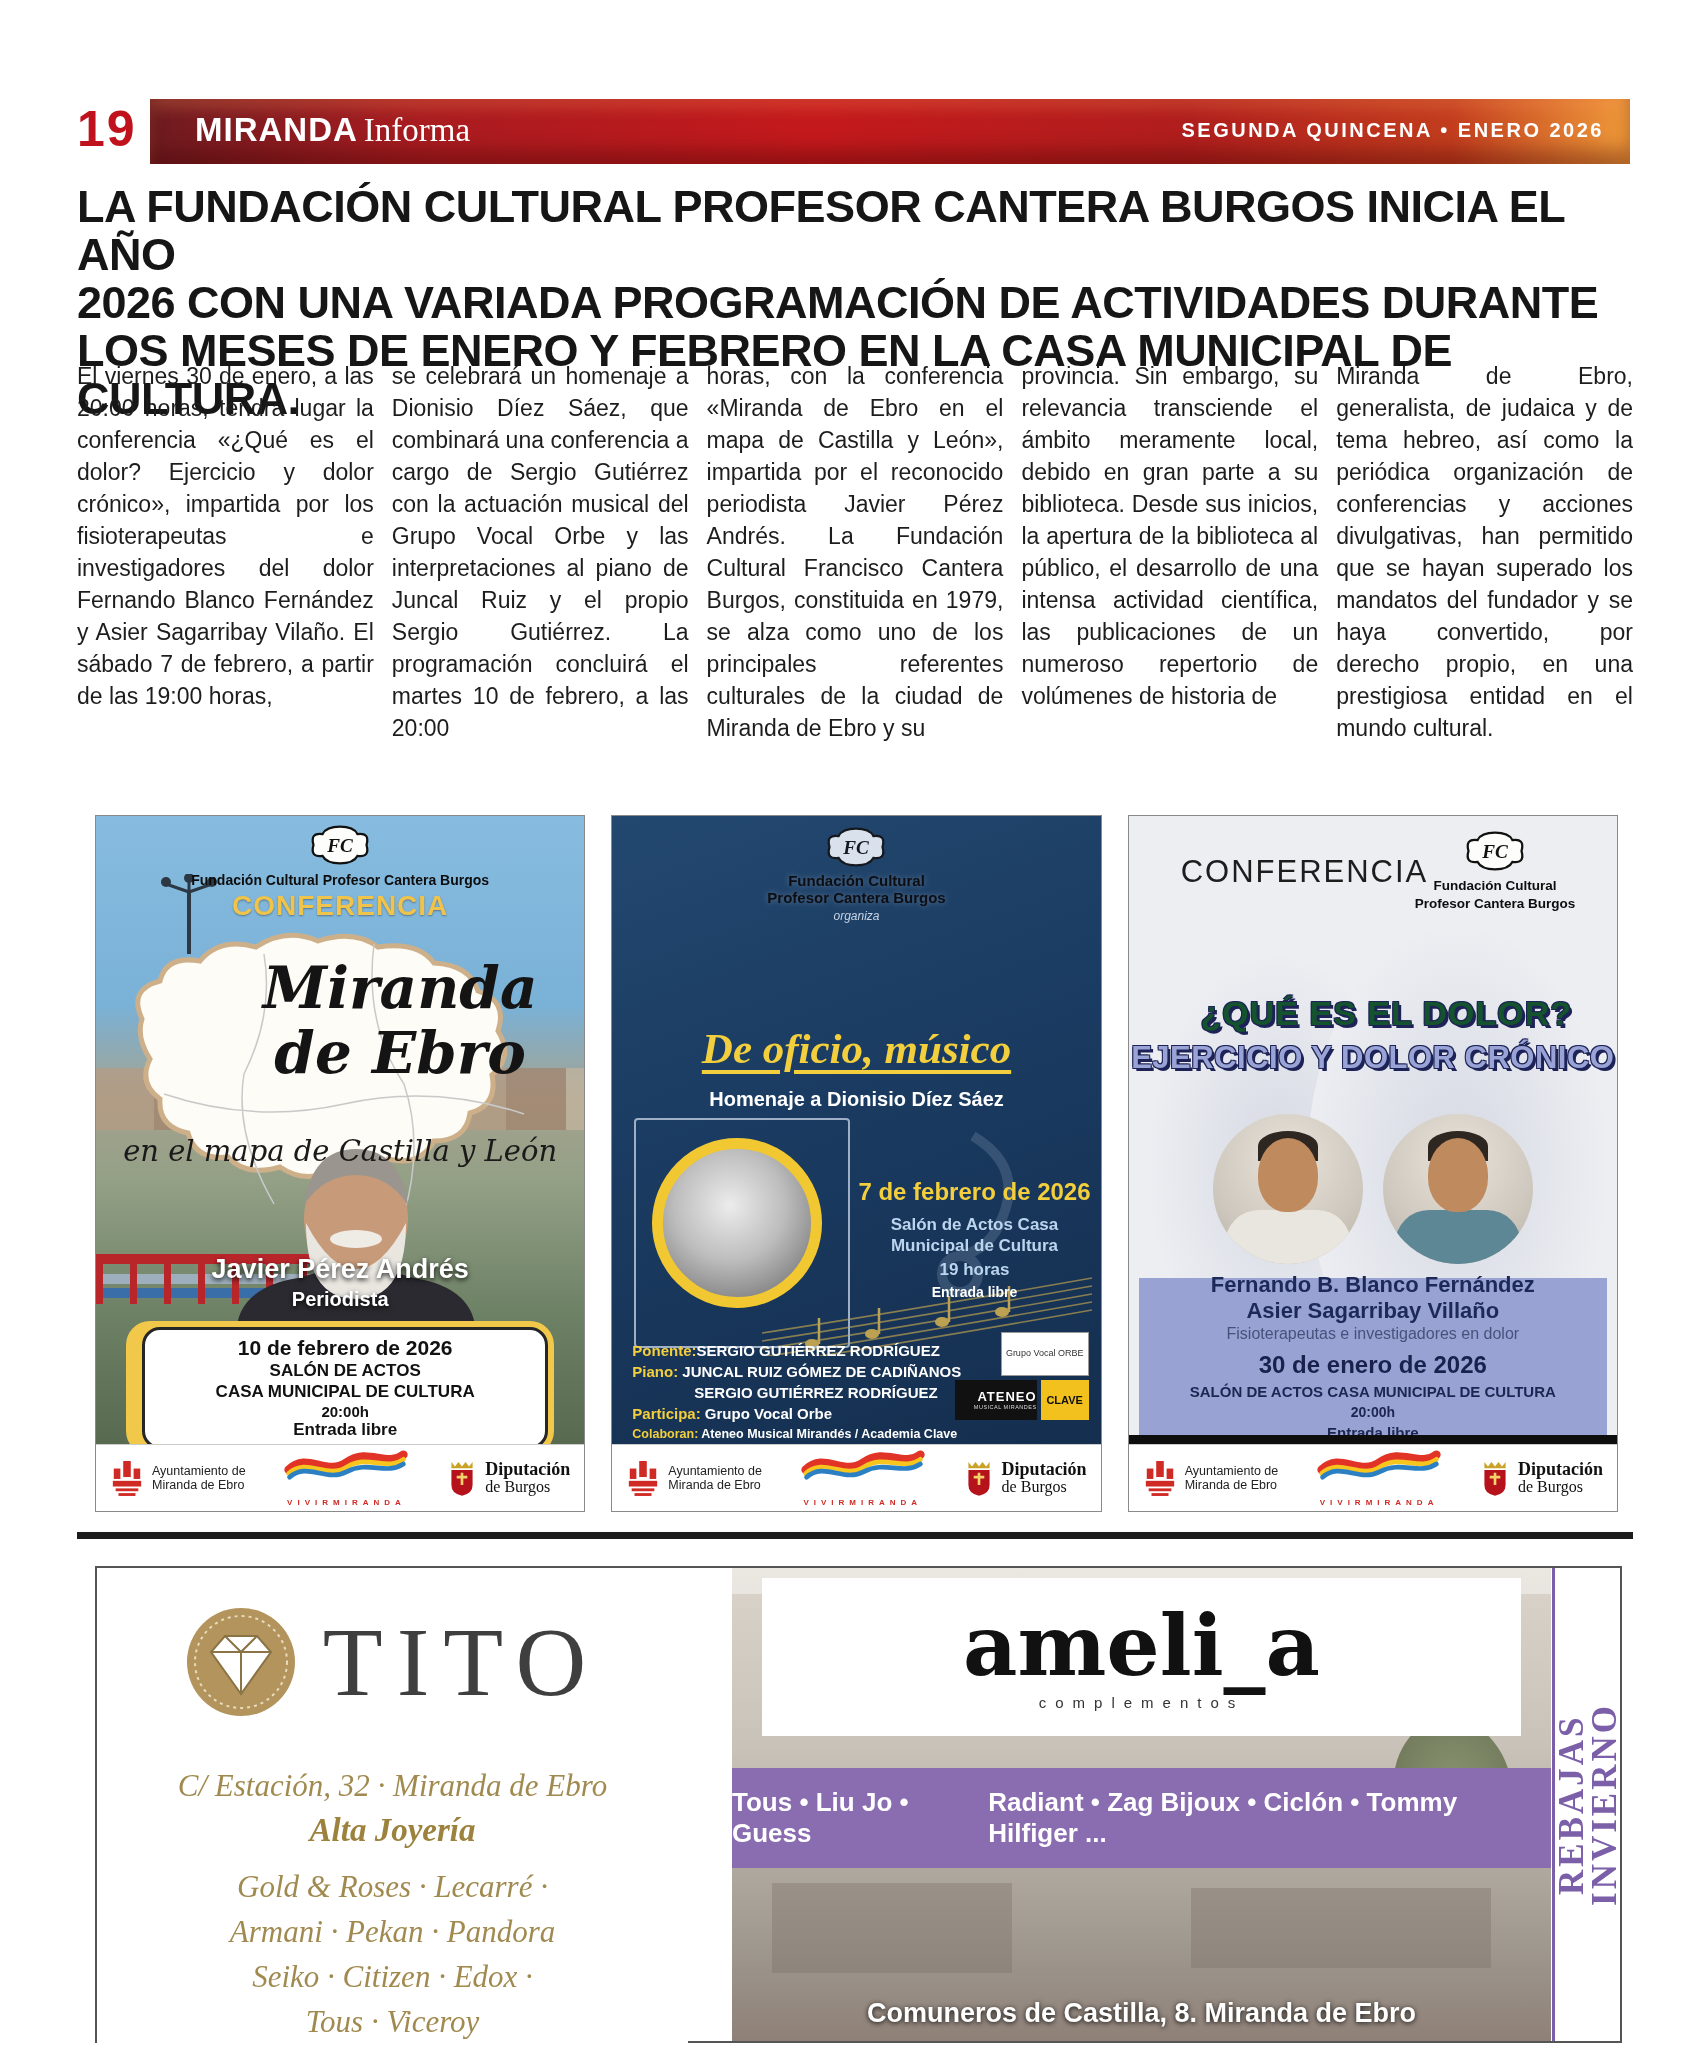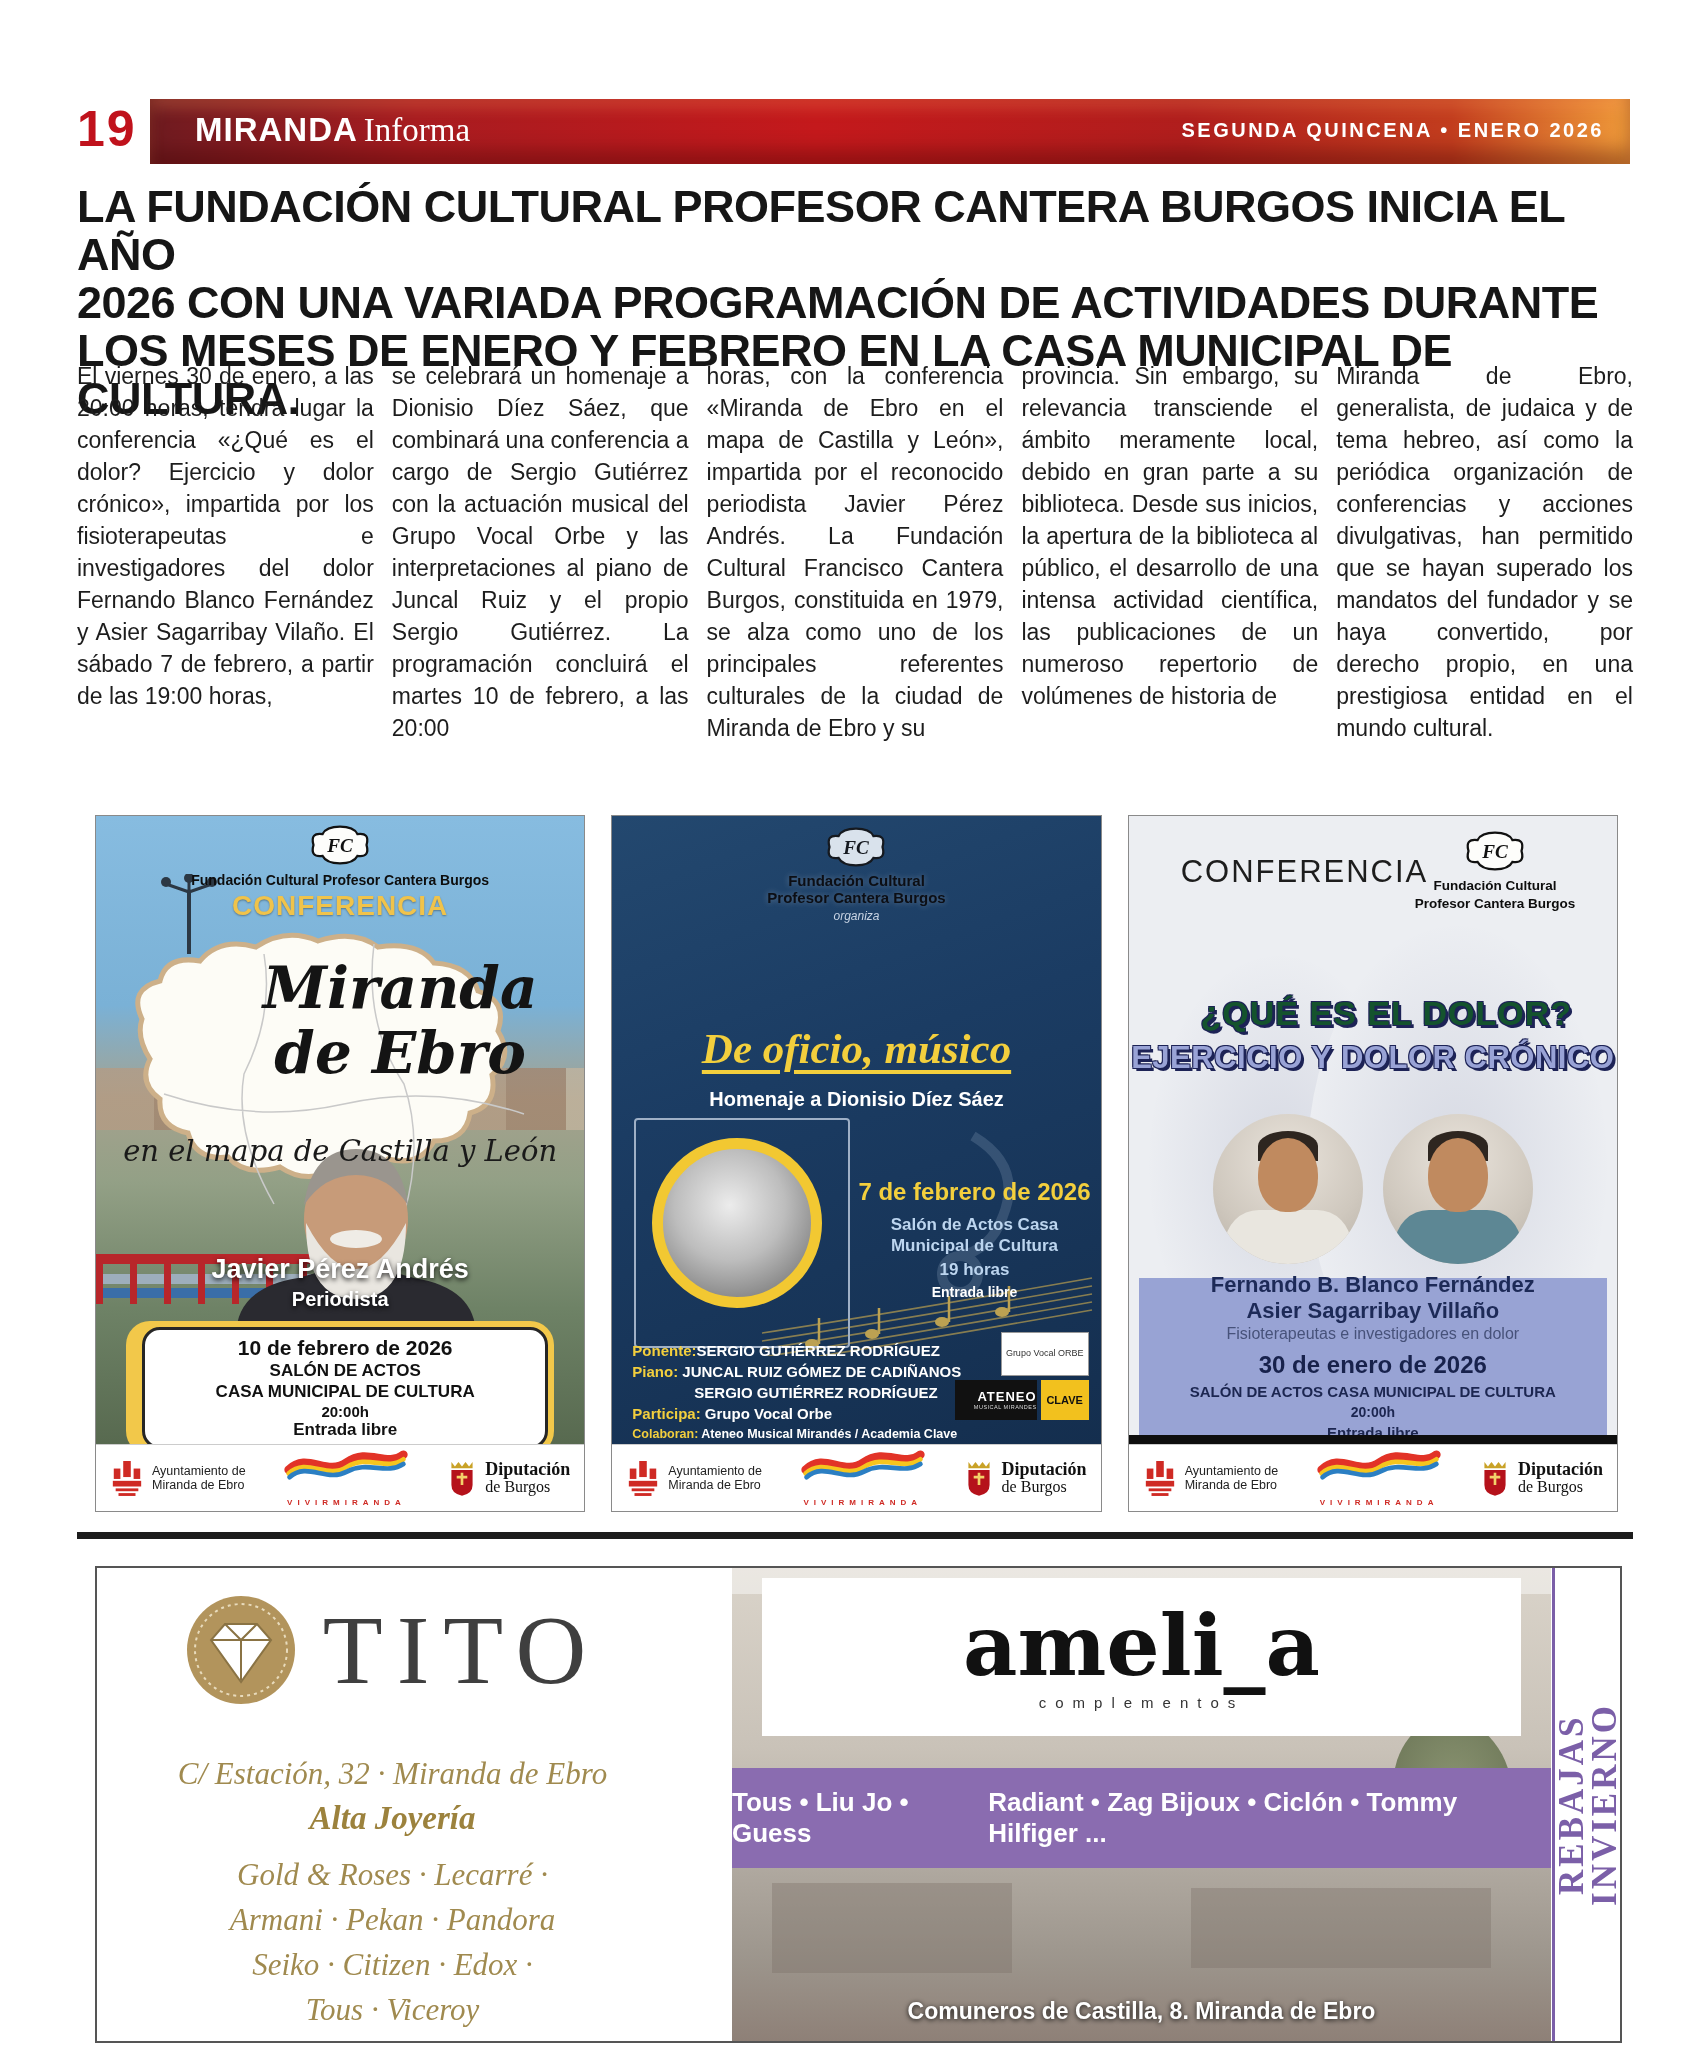--- a/index.html
+++ b/index.html
@@ -137,21 +137,21 @@
   .p3-role{font-size:16px;color:#47527a;margin-top:1px;}
   .p3-date{font-weight:bold;font-size:24px;color:#18224c;margin-top:8px;}
   .p3-venue{font-weight:bold;font-size:15px;color:#1c2650;margin-top:4px;}
   .p3-time{font-weight:bold;font-size:14px;color:#1c2650;margin-top:4px;}
   .p3-adm{font-weight:bold;font-size:15px;color:#1c2650;margin-top:4px;}
   .p3-blackbar{position:absolute;left:0;right:0;top:619px;height:12px;background:#0e0e0e;z-index:5;}
 
   
   .section-divider{position:absolute;left:77px;top:1532px;width:1556px;height:7px;background:#1c1c1c;}
   .adbox{position:absolute;left:95px;top:1566px;width:1523px;height:473px;border:2px solid #555;background:#fff;}
-  .ad-tito{position:absolute;left:0;top:0;width:591px;height:100%;background:#fff;}
+  .ad-tito{position:absolute;left:0;top:12px;width:591px;height:100%;background:#fff;}
   .tito-row{position:absolute;top:26px;left:0;right:0;display:flex;align-items:center;justify-content:center;gap:26px;}
   .tito-name{font-family:"Liberation Serif",serif;font-size:98px;letter-spacing:14px;color:#3f3f3f;}
   .tito-address{position:absolute;top:188px;left:0;right:0;text-align:center;
                 font-family:"Liberation Serif",serif;font-style:italic;font-size:31px;color:#a08a4f;}
   .tito-tagline{position:absolute;top:232px;left:0;right:0;text-align:center;
                 font-family:"Liberation Serif",serif;font-style:italic;font-weight:bold;font-size:33px;color:#9c823d;}
   .tito-brands{position:absolute;top:284px;left:0;right:0;text-align:center;
                font-family:"Liberation Serif",serif;font-style:italic;font-size:31px;color:#a08a4f;line-height:45px;}
   .ad-amelia{position:absolute;left:635px;top:0;width:819px;height:100%;
              background:linear-gradient(180deg,#dad4ca 0%,#c9c2b8 38%,#b3aca3 60%,#9d968d 82%,#8e8077 100%);overflow:hidden;}
@@ -159,21 +159,21 @@
   .am-plant{position:absolute;right:38px;top:150px;width:120px;height:150px;border-radius:50% 60% 40% 55%;
             background:radial-gradient(#7d8b62,#5d6b46 75%);opacity:.8;}
   .amelia-panel{position:absolute;left:30px;right:30px;top:10px;height:158px;background:#fff;
                 display:flex;flex-direction:column;align-items:center;justify-content:center;}
   .amelia-name{font-family:"DejaVu Serif",serif;font-weight:bold;font-size:84px;color:#111;line-height:1;}
   .amelia-sub{font-size:15px;letter-spacing:9px;color:#333;margin-top:6px;}
   .amelia-band{position:absolute;left:0;right:0;top:200px;height:100px;background:#8a6cb0;
                display:flex;flex-direction:row;align-items:center;justify-content:center;gap:7px;}
   .amelia-line{color:#fff;font-weight:bold;font-size:26px;}
   .amelia-address{position:absolute;left:0;right:0;top:430px;text-align:center;color:#fff;font-weight:bold;
-                  font-size:23px;text-shadow:0 1px 5px rgba(0,0,0,.9);}
+                  font-size:27px;text-shadow:0 1px 5px rgba(0,0,0,.9);}
   .ad-rebajas{position:absolute;right:0;top:0;width:65px;height:100%;background:#fff;border-left:3px solid #7b5fa8;
               display:flex;align-items:center;justify-content:center;}
   .rebajas-text{writing-mode:vertical-rl;transform:rotate(180deg);font-family:"Liberation Serif",serif;
                 font-weight:bold;font-size:35px;letter-spacing:3px;color:#7b5fa8;line-height:33px;text-align:center;}
   .rebajas-text span{display:block;}
 </style>
 </head>
 <body>
 
 <div class="page">

